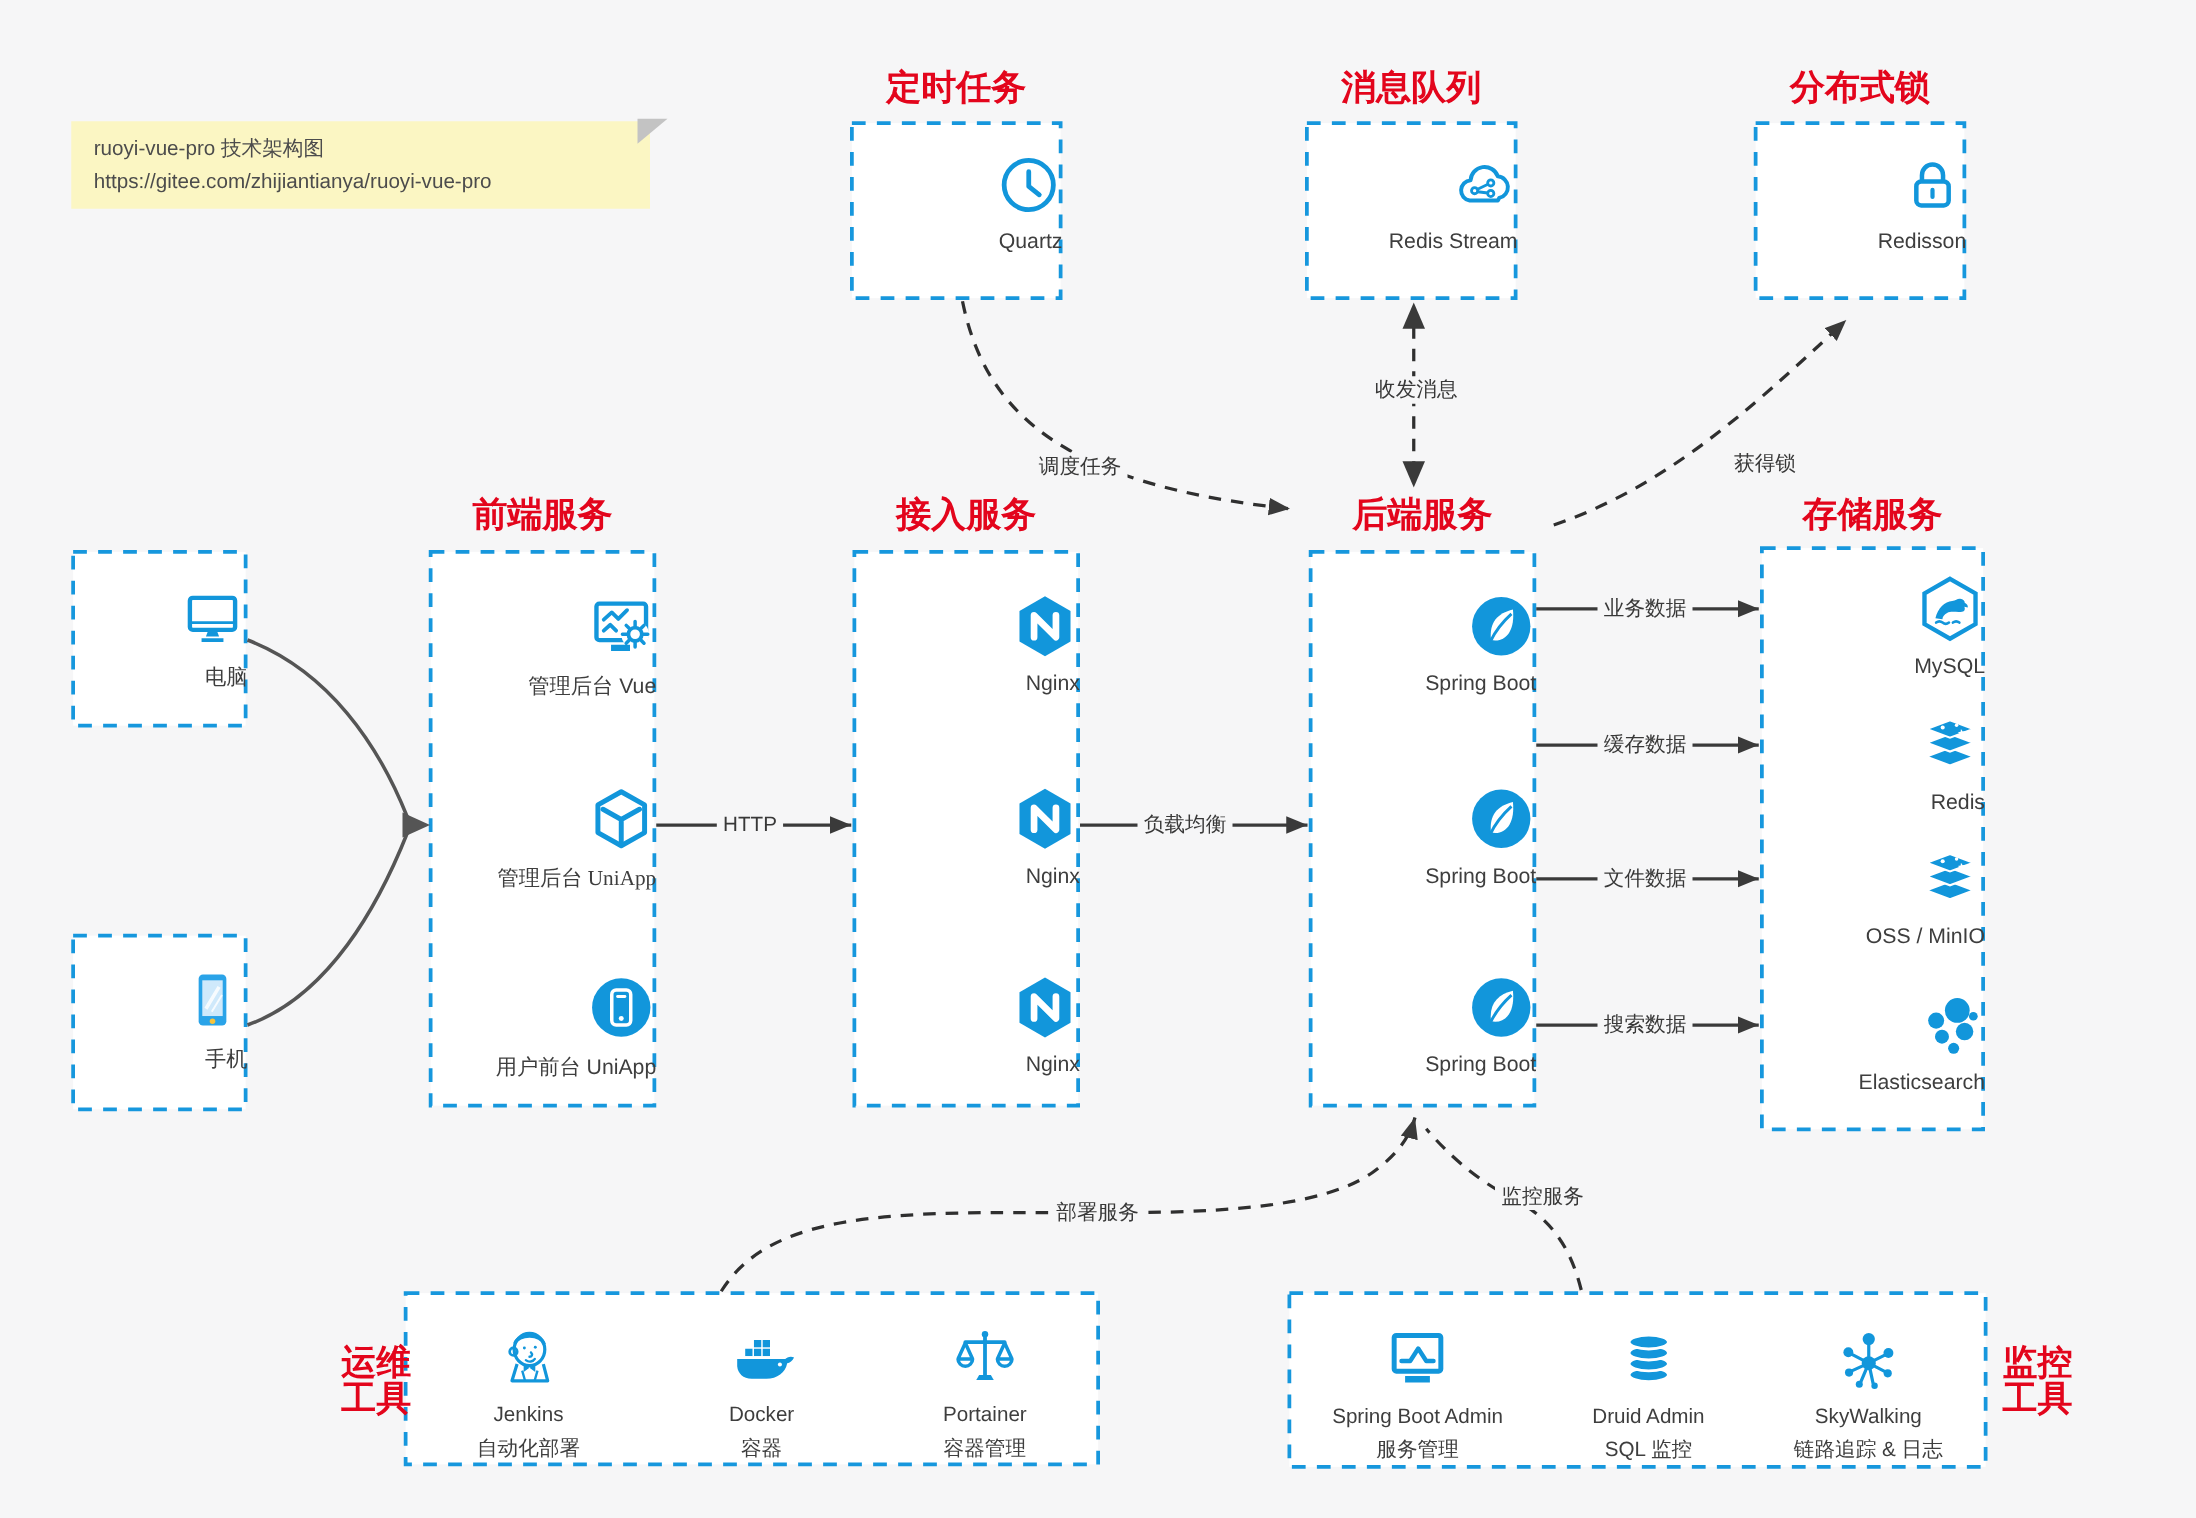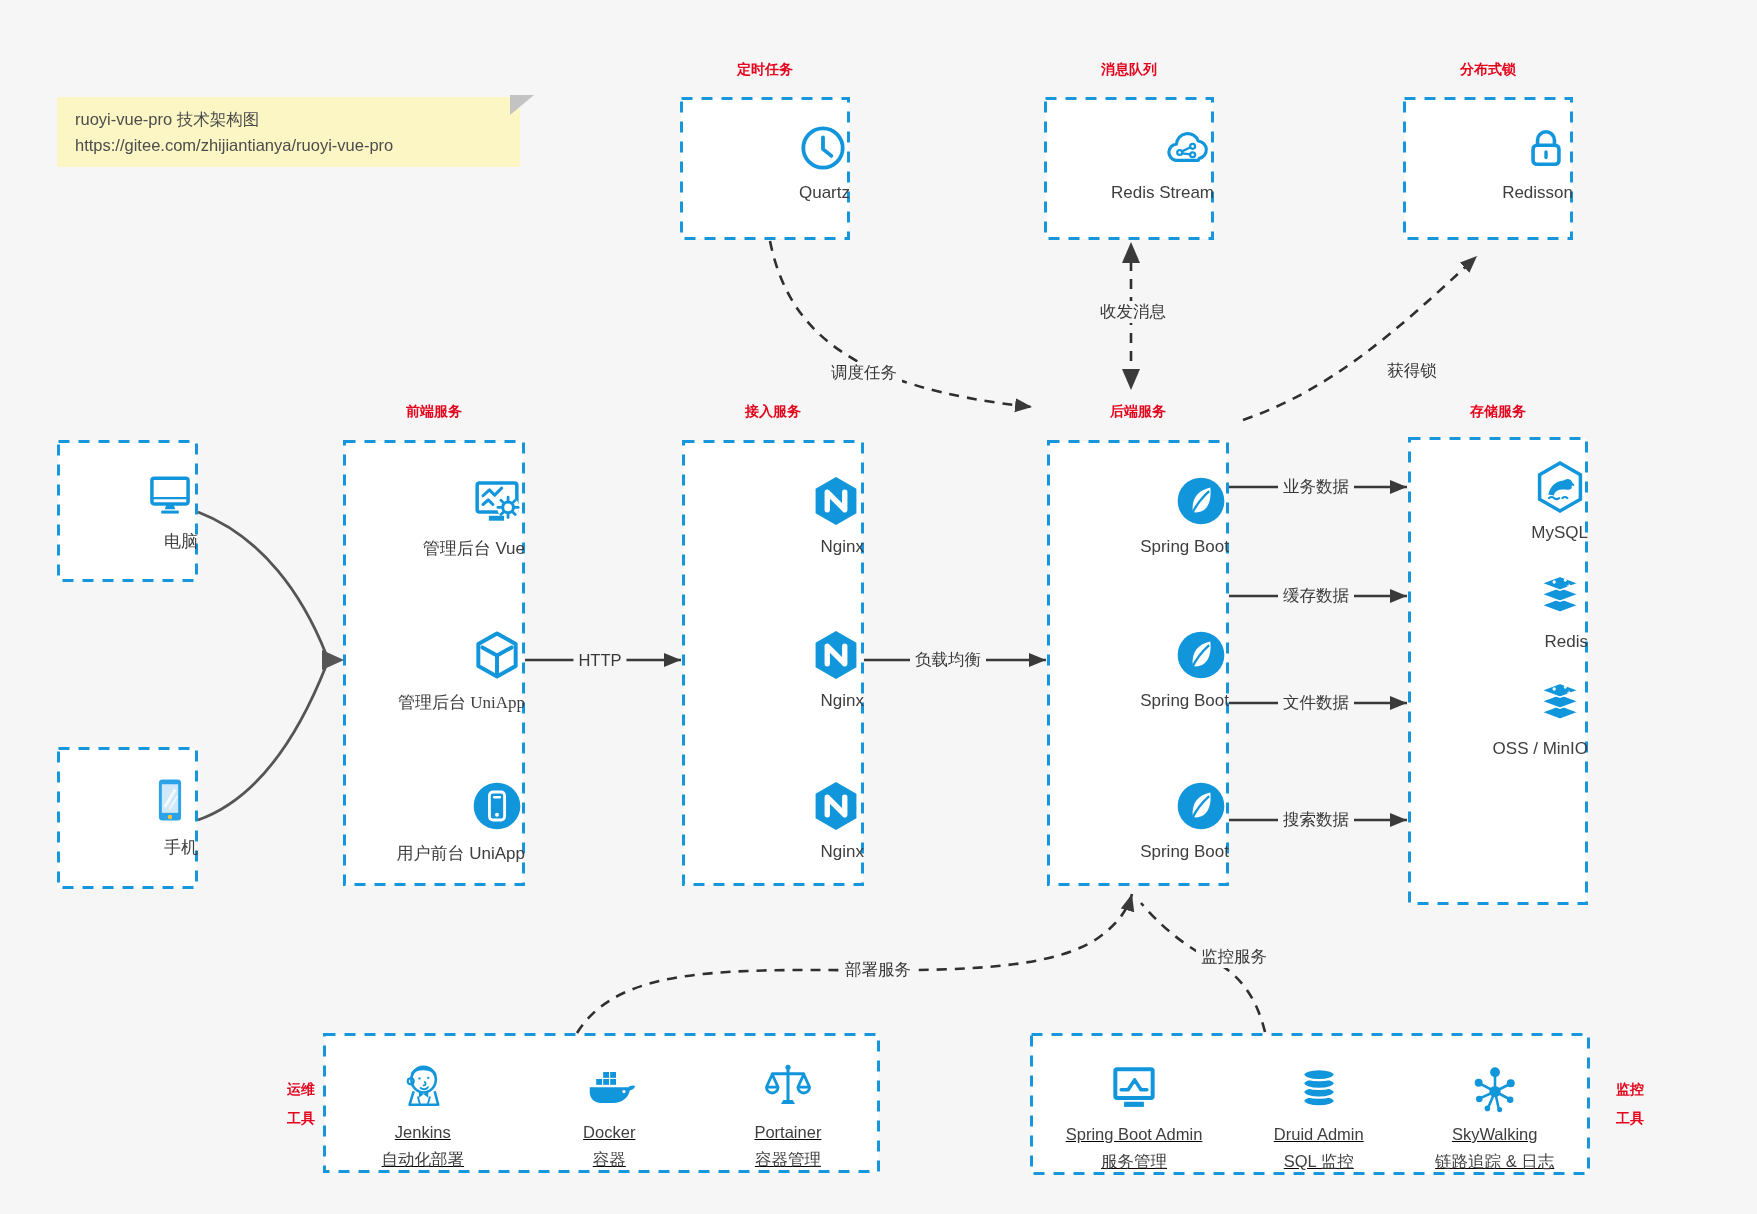--- a/index.html
+++ b/index.html
@@ -13,26 +13,26 @@
   .boxrect{fill:var(--box-bg);stroke:var(--blue);stroke-width:3;stroke-dasharray:11 9;}
   .esolid{stroke:var(--arrow-dark);stroke-width:2.6;fill:none;}
   .esoft{stroke:#555;stroke-width:2.8;fill:none;}
   .edash{stroke:#2f2f2f;stroke-width:2.6;fill:none;stroke-dasharray:10 8;}
   .ah{fill:var(--arrow-dark);}
   .note{position:absolute;left:57px;top:97px;width:463px;height:70px;background:var(--note-bg);
         z-index:3;box-sizing:border-box;padding:9px 0 0 18px;font-size:16.5px;line-height:26px;color:#4c4c4c;}
   .note .fold{position:absolute;right:-14px;top:-2px;width:0;height:0;
         border-left:24px solid #c3c3c3;border-bottom:20px solid transparent;}
   .rtitle{position:absolute;transform:translate(-50%,-50%);color:var(--red);font-weight:bold;
-        font-size:14px;white-space:nowrap;z-index:4;}
+        font-size:28px;white-space:nowrap;z-index:4;}
   .rtitle.two{line-height:29px;text-align:center;}
   .n{position:absolute;display:flex;flex-direction:column;align-items:flex-end;z-index:3;}
   .n .lbl{margin-top:8px;font-size:17px;color:var(--text);white-space:nowrap;}
-  .grp{position:absolute;display:flex;justify-content:space-around;align-items:flex-end;
-        box-sizing:border-box;z-index:3;text-decoration:underline;}
+  .grp{position:absolute;display:flex;justify-content:space-around;align-items:center;
+        box-sizing:border-box;z-index:3;}
   .bitem{display:flex;flex-direction:column;align-items:center;}
   .bitem .lbl{margin-top:5px;font-size:16.5px;color:var(--text);line-height:27px;white-space:nowrap;text-align:center;}
   .bitem .sub{font-size:16.5px;color:var(--text);line-height:27px;white-space:nowrap;text-align:center;}
   .elabel{position:absolute;transform:translate(-50%,-50%);background:var(--page-bg);
         font-size:16.5px;color:#383838;padding:0 5px;white-space:nowrap;z-index:5;}
   .ic{line-height:0;}
 </style>
 </head>
 <body>
 
@@ -277,20 +277,33 @@
       <svg viewBox="0 0 48 48" width="56" height="56">
           <polygon points="24,26 40,32 24,38 8,32" fill="#1296db" stroke="#ffffff" stroke-width="1.4"></polygon>
           <polygon points="24,16.5 40,22.5 24,28.5 8,22.5" fill="#1296db" stroke="#ffffff" stroke-width="1.4"></polygon>
           <polygon points="24,7 40,13 24,19 8,13" fill="#1296db" stroke="#ffffff" stroke-width="1.4"></polygon>
           <circle cx="19" cy="12" r="1.4" fill="#ffffff"></circle>
           <circle cx="28.5" cy="10.5" r="1.2" fill="#ffffff"></circle>
           <path d="M31.5 13 l1.2 1.8 2-0.4 -1.4 1.5 0.9 1.8 -1.9-0.8 -1.5 1.3 0.3-2 -1.8-1 2-0.3 Z" fill="#ffffff"></path>
         </svg>
     </span>
     <span class="lbl">OSS / MinIO</span>
+  </div>
+  <div class="n" style="left:1408px;top:792px;width:180px;">
+    <span class="ic">
+      <svg viewBox="0 0 48 48" width="56" height="56">
+          <circle cx="29" cy="14" r="8.5" fill="#1296db"></circle>
+          <circle cx="14.5" cy="21" r="5.5" fill="#1296db"></circle>
+          <circle cx="34" cy="28.5" r="6" fill="#1296db"></circle>
+          <circle cx="18.5" cy="32" r="4.8" fill="#1296db"></circle>
+          <circle cx="26.5" cy="40" r="3.8" fill="#1296db"></circle>
+          <circle cx="40" cy="18" r="3" fill="#1296db"></circle>
+        </svg>
+    </span>
+    <span class="lbl">Elasticsearch</span>
   </div>
 
   <div class="grp" style="left:323px;top:1033px;width:557px;height:140px;padding-top:24px;">
     <div class="bitem">
       <span class="ic">
         <svg viewBox="0 0 48 48" width="56" height="56">
             <ellipse cx="24.5" cy="18.5" rx="10.5" ry="11" fill="none" stroke="#1296db" stroke-width="2.2"></ellipse>
             <path d="M14.5 14.5 C16.5 7.5 33 7.5 34.5 15" fill="none" stroke="#1296db" stroke-width="2.4"></path>
             <circle cx="13.5" cy="20" r="2.6" fill="none" stroke="#1296db" stroke-width="1.8"></circle>
             <circle cx="21" cy="17.5" r="1" fill="#1296db"></circle>

